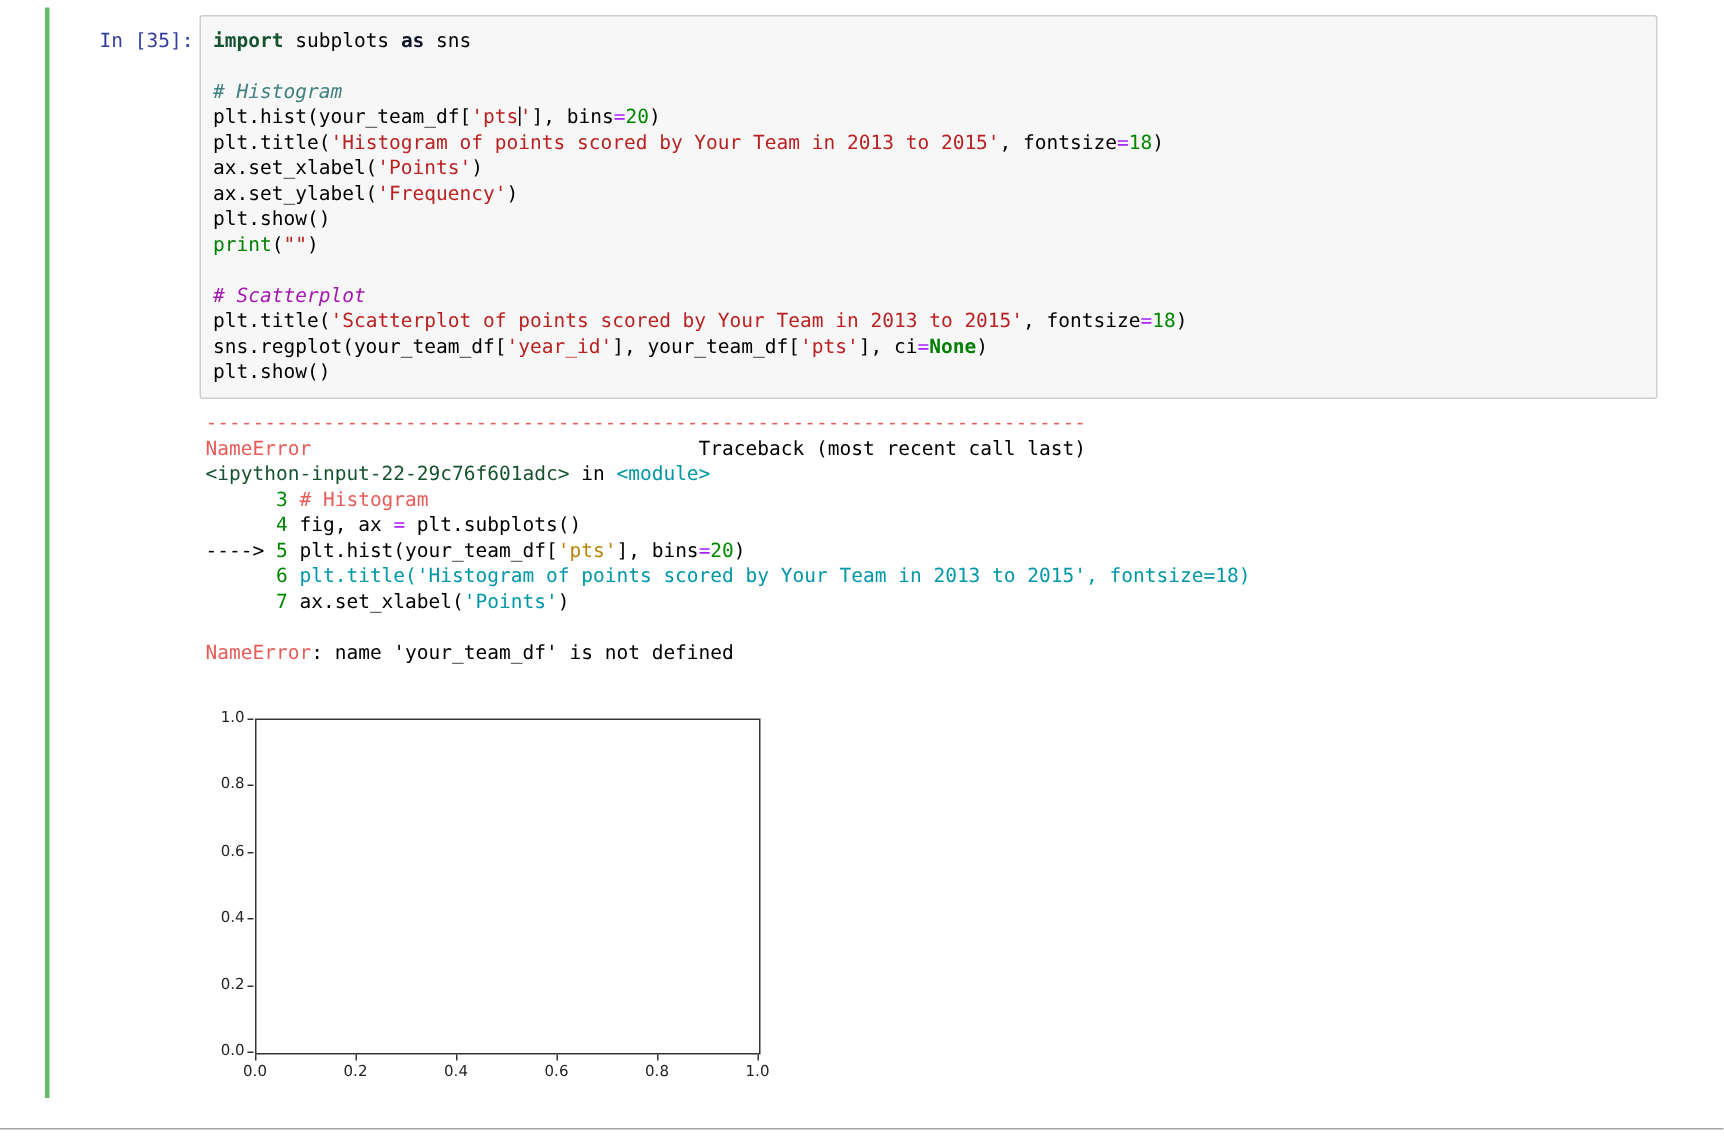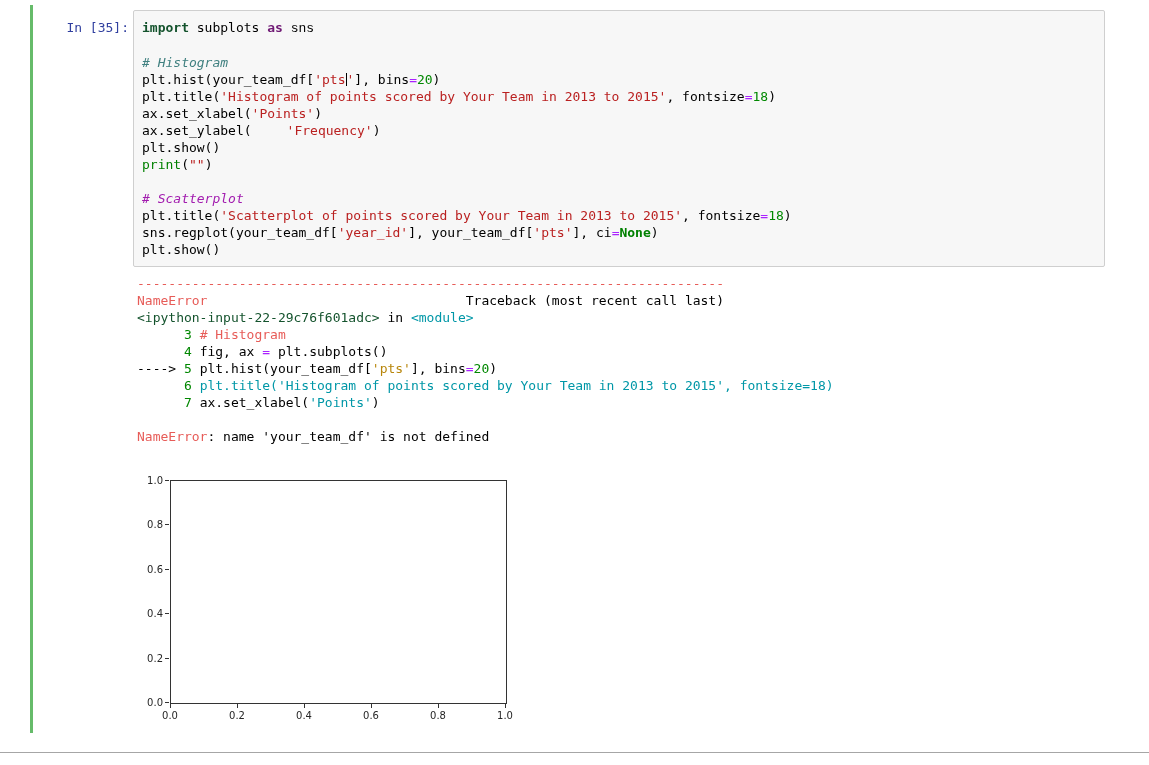--- a/index.html
+++ b/index.html
@@ -58,27 +58,27 @@
 </style>
 </head>
 <body>
 
 <div class="cell">
   <div class="cell-left-border"></div>
 
   <div class="input-row">
     <div class="prompt">In [35]:</div>
     <div class="code-box" id="code-editor">
-        <div class="line"><span style="color: #14532d; font-weight: bold;">import</span><span style="color: rgb(0, 0, 0);"> subplots </span><span style="color: #701a75; font-weight: bold;">as</span><span style="color: rgb(0, 0, 0); font-family: Liberation Mono, monospace;"> sns</span></div>
+        <div class="line"><span style="color: #14532d; font-weight: bold;">import</span><span style="color: rgb(0, 0, 0);"> subplots </span><span style="color: #0f172a; font-weight: bold;">as</span><span style="color: rgb(0, 0, 0);"> sns</span></div>
         <div class="line"></div>
         <div class="line"><span style="color: rgb(64, 128, 128); font-style: italic;"># Histogram</span></div>
         <div class="line"><span style="color: rgb(0, 0, 0);">plt.hist(your_team_df[</span><span style="color: rgb(186, 33, 33);">'pts</span><span class="cursor"></span><span style="color: rgb(186, 33, 33);">'</span><span style="color: rgb(0, 0, 0);">], bins</span><span style="color: rgb(170, 34, 255);">=</span><span style="color: rgb(0, 136, 0);">20</span><span style="color: rgb(0, 0, 0);">)</span></div>
         <div class="line"><span style="color: rgb(0, 0, 0);">plt.title(</span><span style="color: rgb(186, 33, 33);">'Histogram of points scored by Your Team in 2013 to 2015'</span><span style="color: rgb(0, 0, 0);">, fontsize</span><span style="color: rgb(170, 34, 255);">=</span><span style="color: rgb(0, 136, 0);">18</span><span style="color: rgb(0, 0, 0);">)</span></div>
         <div class="line"><span style="color: rgb(0, 0, 0);">ax.set_xlabel(</span><span style="color: rgb(186, 33, 33);">'Points'</span><span style="color: rgb(0, 0, 0);">)</span></div>
-        <div class="line"><span style="color: rgb(0, 0, 0);">ax.set_ylabel(</span><span style="color: rgb(186, 33, 33); margin-left: 35px;">'Frequency'</span><span style="color: rgb(0, 0, 0);">)</span></div>
+        <div class="line"><span style="color: rgb(0, 0, 0);">ax.set_ylabel(</span><span style="color: rgb(186, 33, 33);">'Frequency'</span><span style="color: rgb(0, 0, 0);">)</span></div>
         <div class="line"><span style="color: rgb(0, 0, 0);">plt.show()</span></div>
         <div class="line"><span style="color: rgb(0, 128, 0);">print</span><span style="color: rgb(0, 0, 0);">(</span><span style="color: rgb(186, 33, 33);">""</span><span style="color: rgb(0, 0, 0);">)</span></div>
         <div class="line"></div>
         <div class="line"><span style="color: #a21caf; font-style: italic;"># Scatterplot</span></div>
         <div class="line"><span style="color: rgb(0, 0, 0);">plt.title(</span><span style="color: rgb(186, 33, 33); text-align: center;">'Scatterplot of points scored by Your Team in 2013 to 2015'</span><span style="color: rgb(0, 0, 0);">, fontsize</span><span style="color: rgb(170, 34, 255);">=</span><span style="color: rgb(0, 136, 0);">18</span><span style="color: rgb(0, 0, 0);">)</span></div>
         <div class="line"><span style="color: rgb(0, 0, 0);">sns.regplot(your_team_df[</span><span style="color: rgb(186, 33, 33);">'year_id'</span><span style="color: rgb(0, 0, 0);">], your_team_df[</span><span style="color: rgb(186, 33, 33);">'pts'</span><span style="color: rgb(0, 0, 0);">], ci</span><span style="color: rgb(170, 34, 255);">=</span><span style="color: rgb(0, 128, 0); font-weight: bold;">None</span><span style="color: rgb(0, 0, 0);">)</span></div>
         <div class="line"><span style="color: rgb(0, 0, 0);">plt.show()</span></div>
       </div>
   </div>
 

